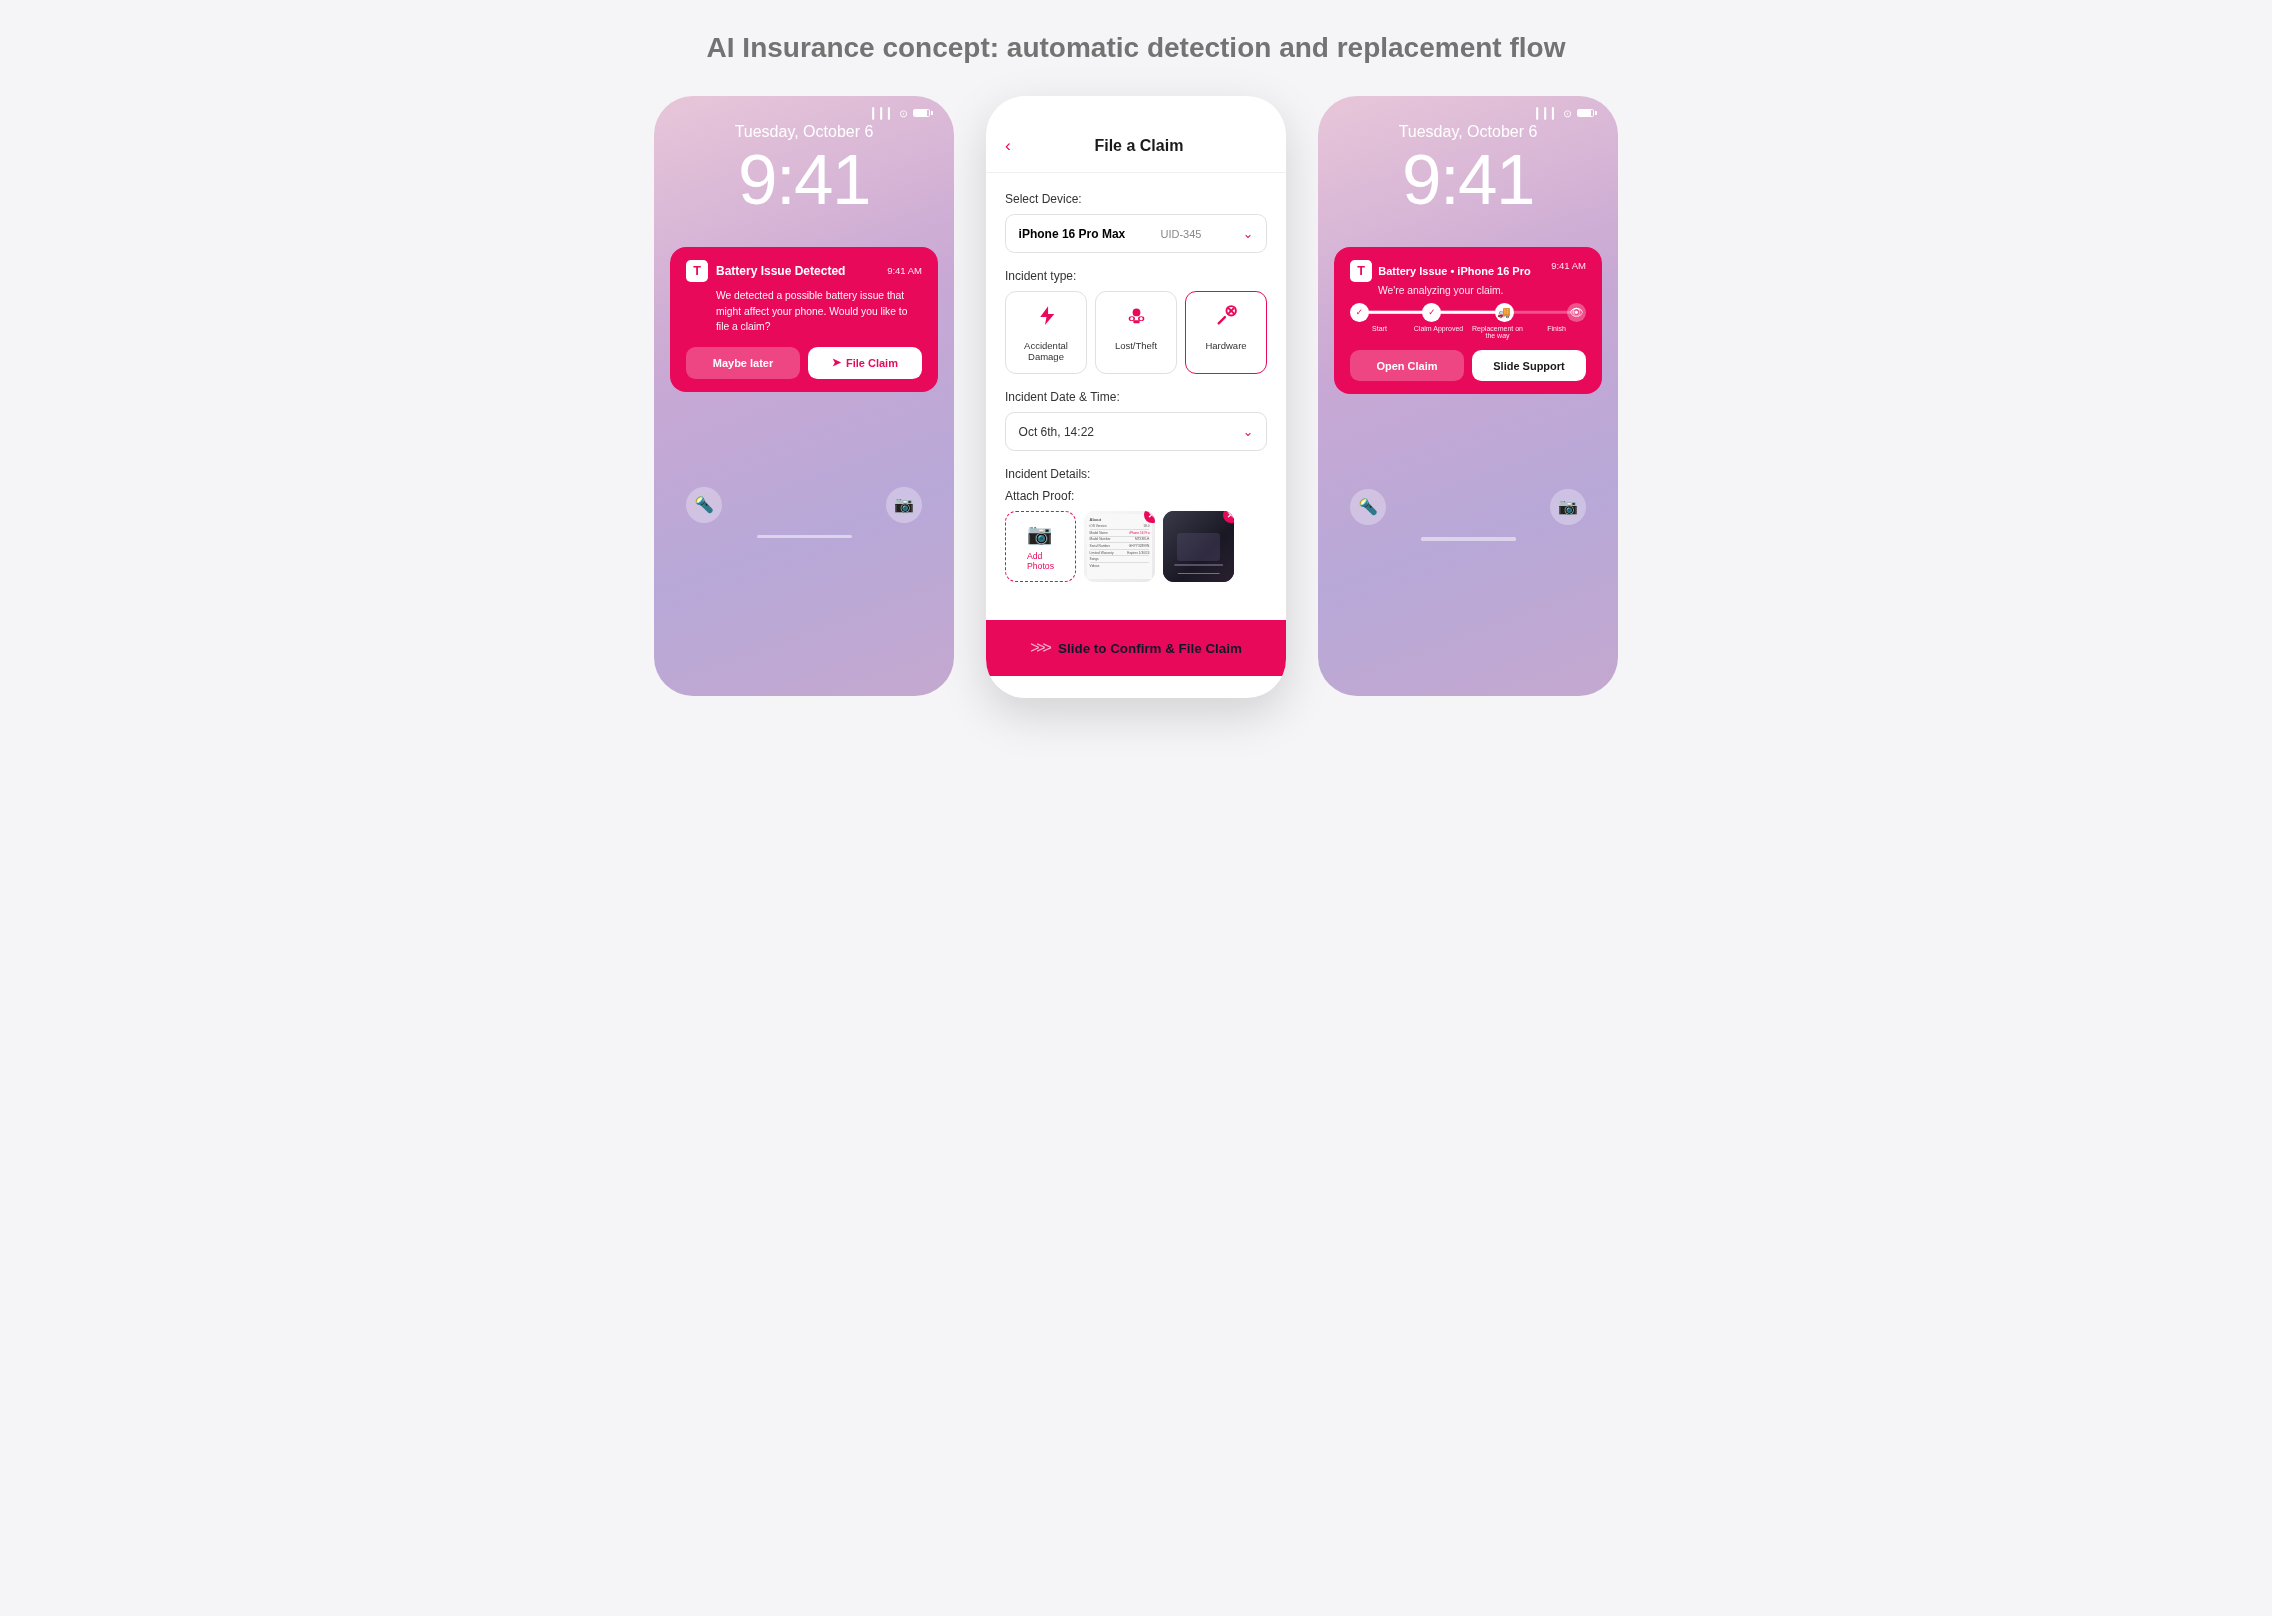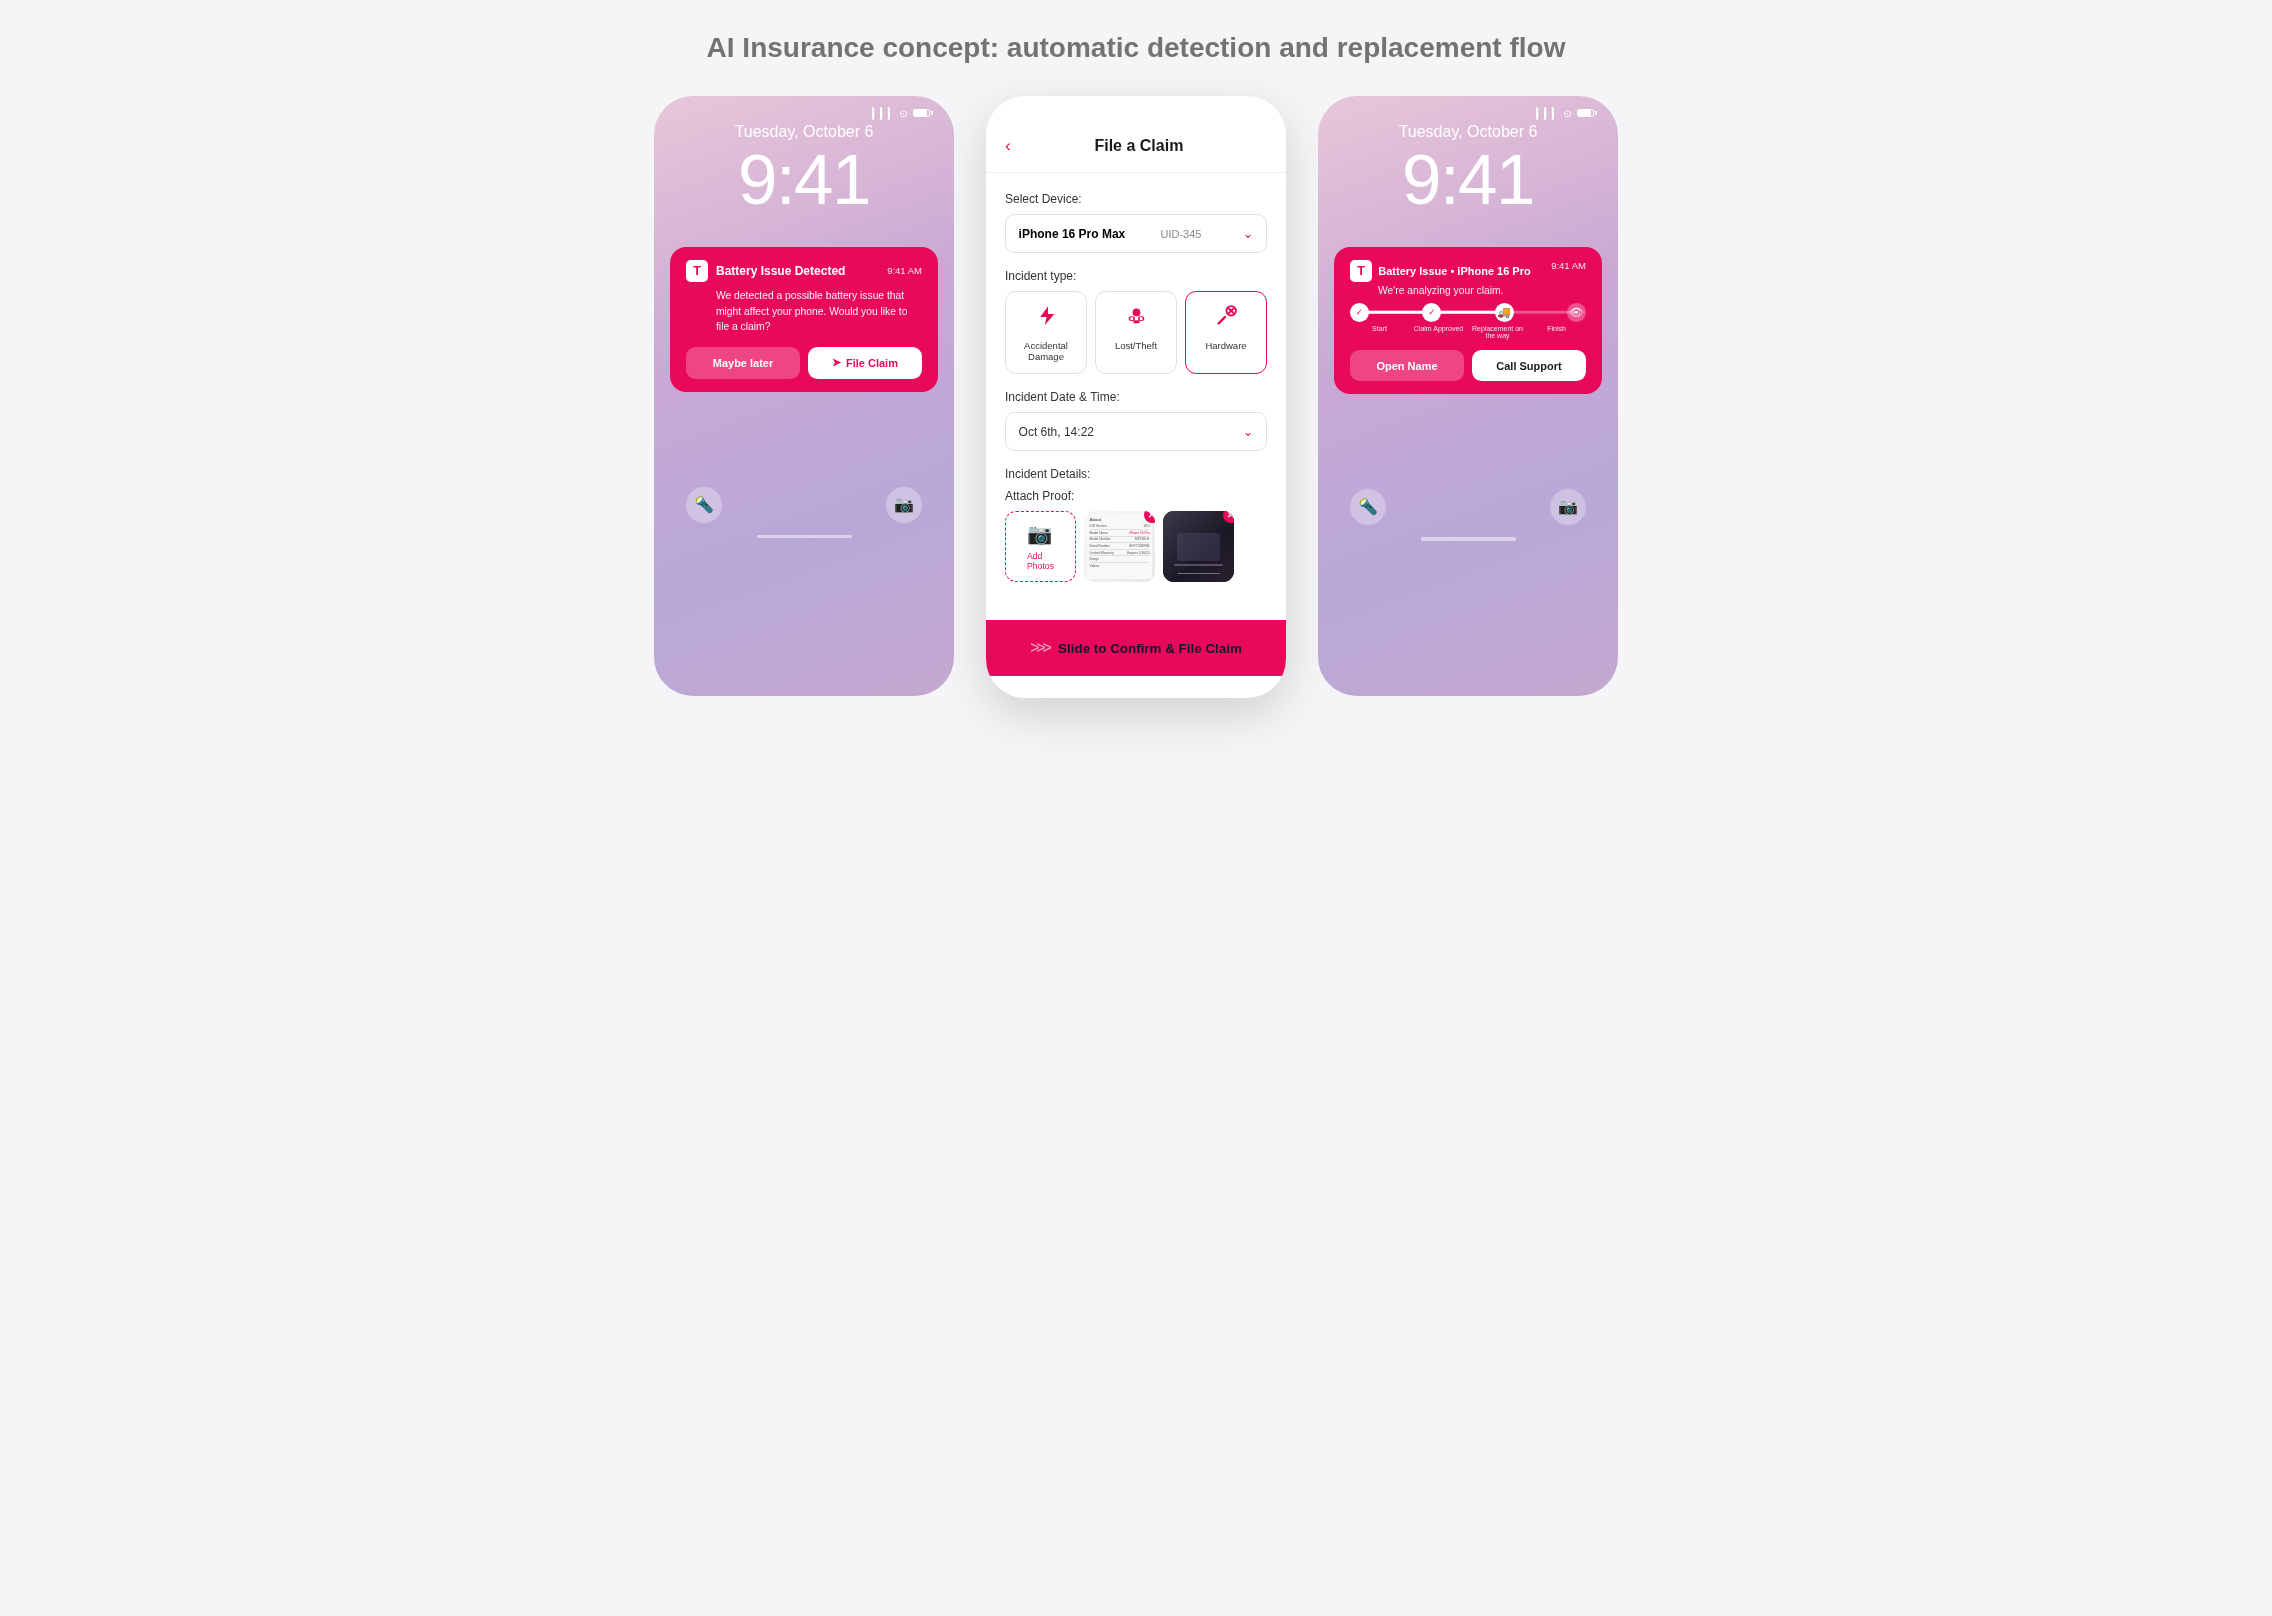--- a/index.html
+++ b/index.html
@@ -720,22 +720,22 @@
         </div>
         <div class="progress-labels">
           <div class="progress-label">Start</div>
           <div class="progress-label">Claim Approved</div>
           <div class="progress-label">Replacement on the way</div>
           <div class="progress-label">Finish</div>
         </div>
       </div>
 
       <div class="right-notif-buttons">
-        <button class="right-btn-primary">Open Name</button>
-        <button class="right-btn-secondary">Call Support</button>
+        <button class="right-btn-primary">Open Claim</button>
+        <button class="right-btn-secondary">Slide Support</button>
       </div>
     </div>
 
     <div style="flex:1; min-height: 63px;"></div>
     <div class="phone-bottom">
       <div class="bottom-icon">🔦</div>
       <div class="bottom-icon">📷</div>
     </div>
     <div class="home-indicator"></div>
   </div>

